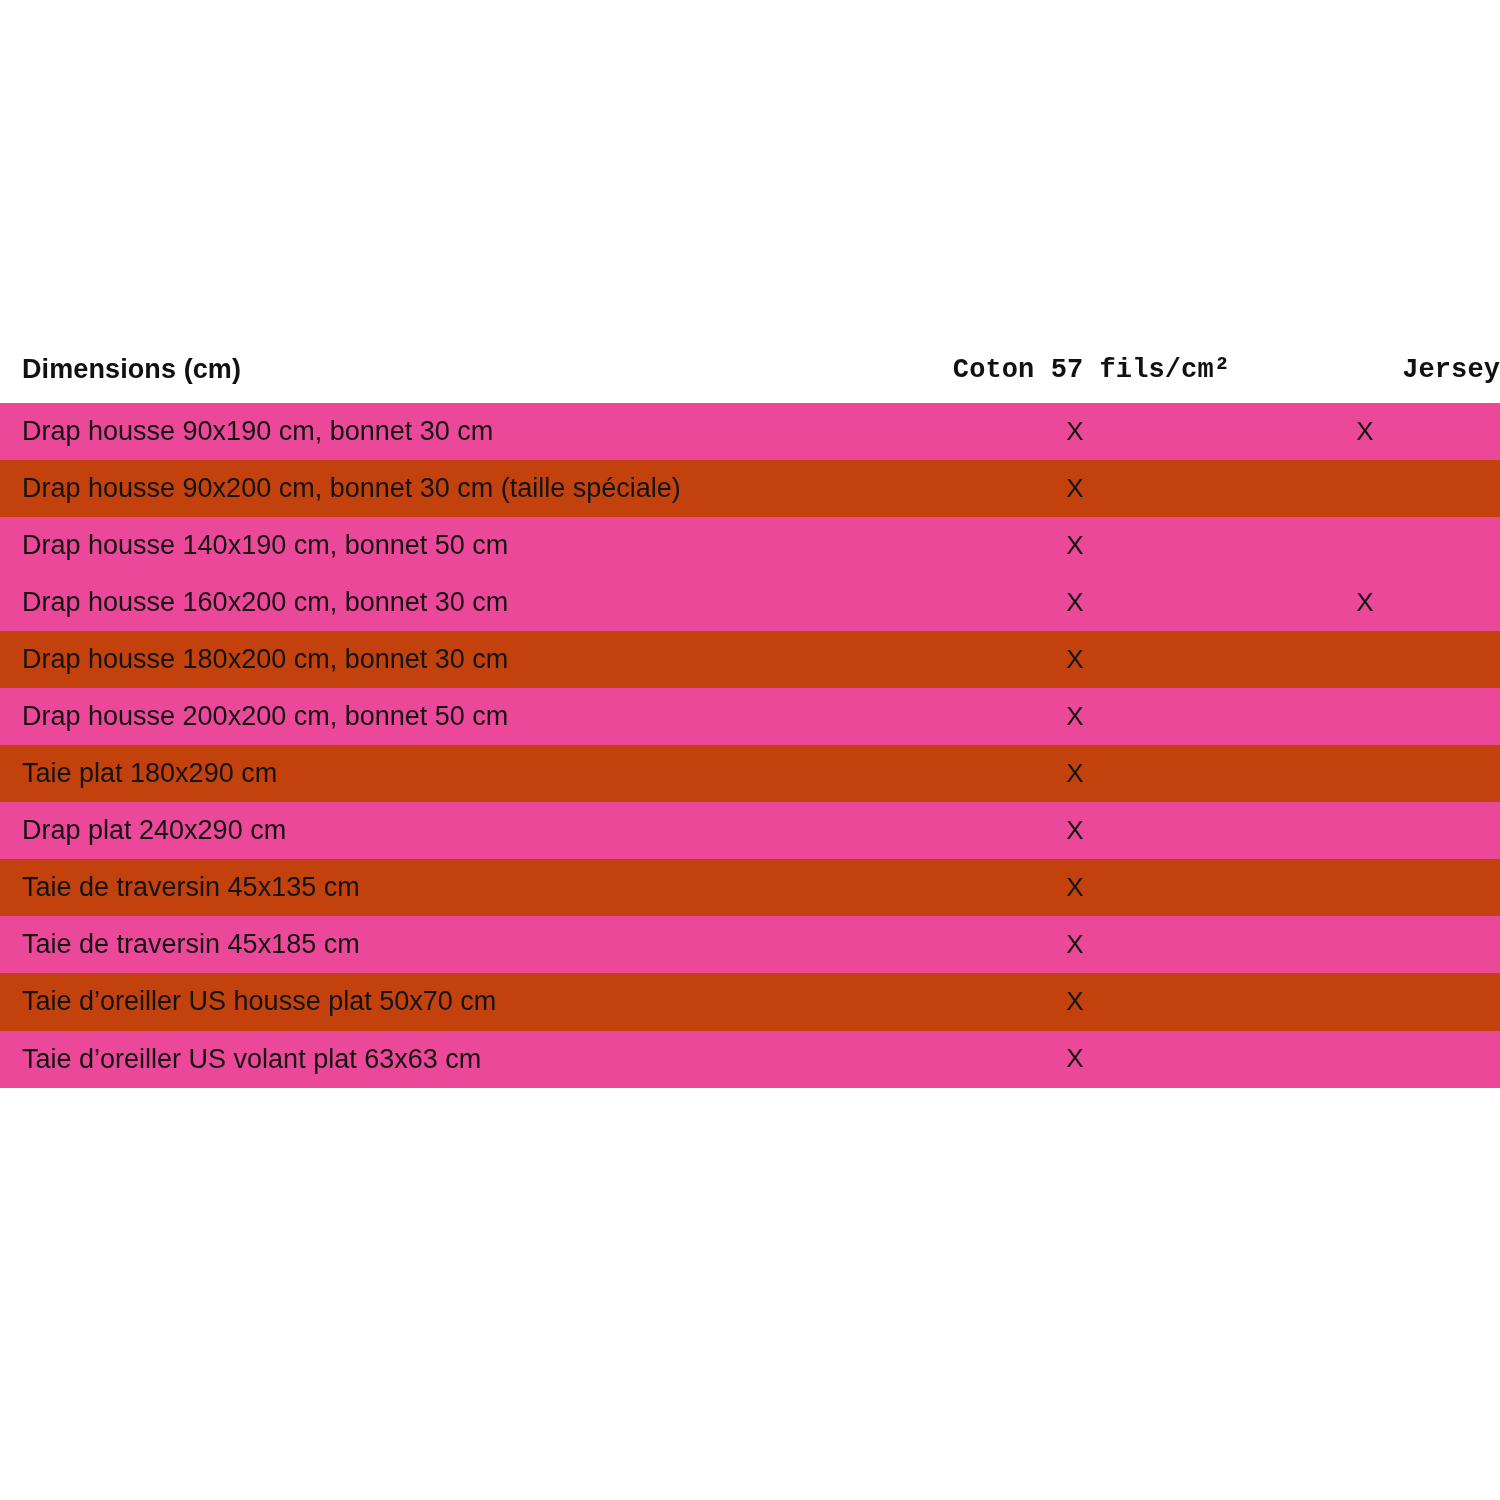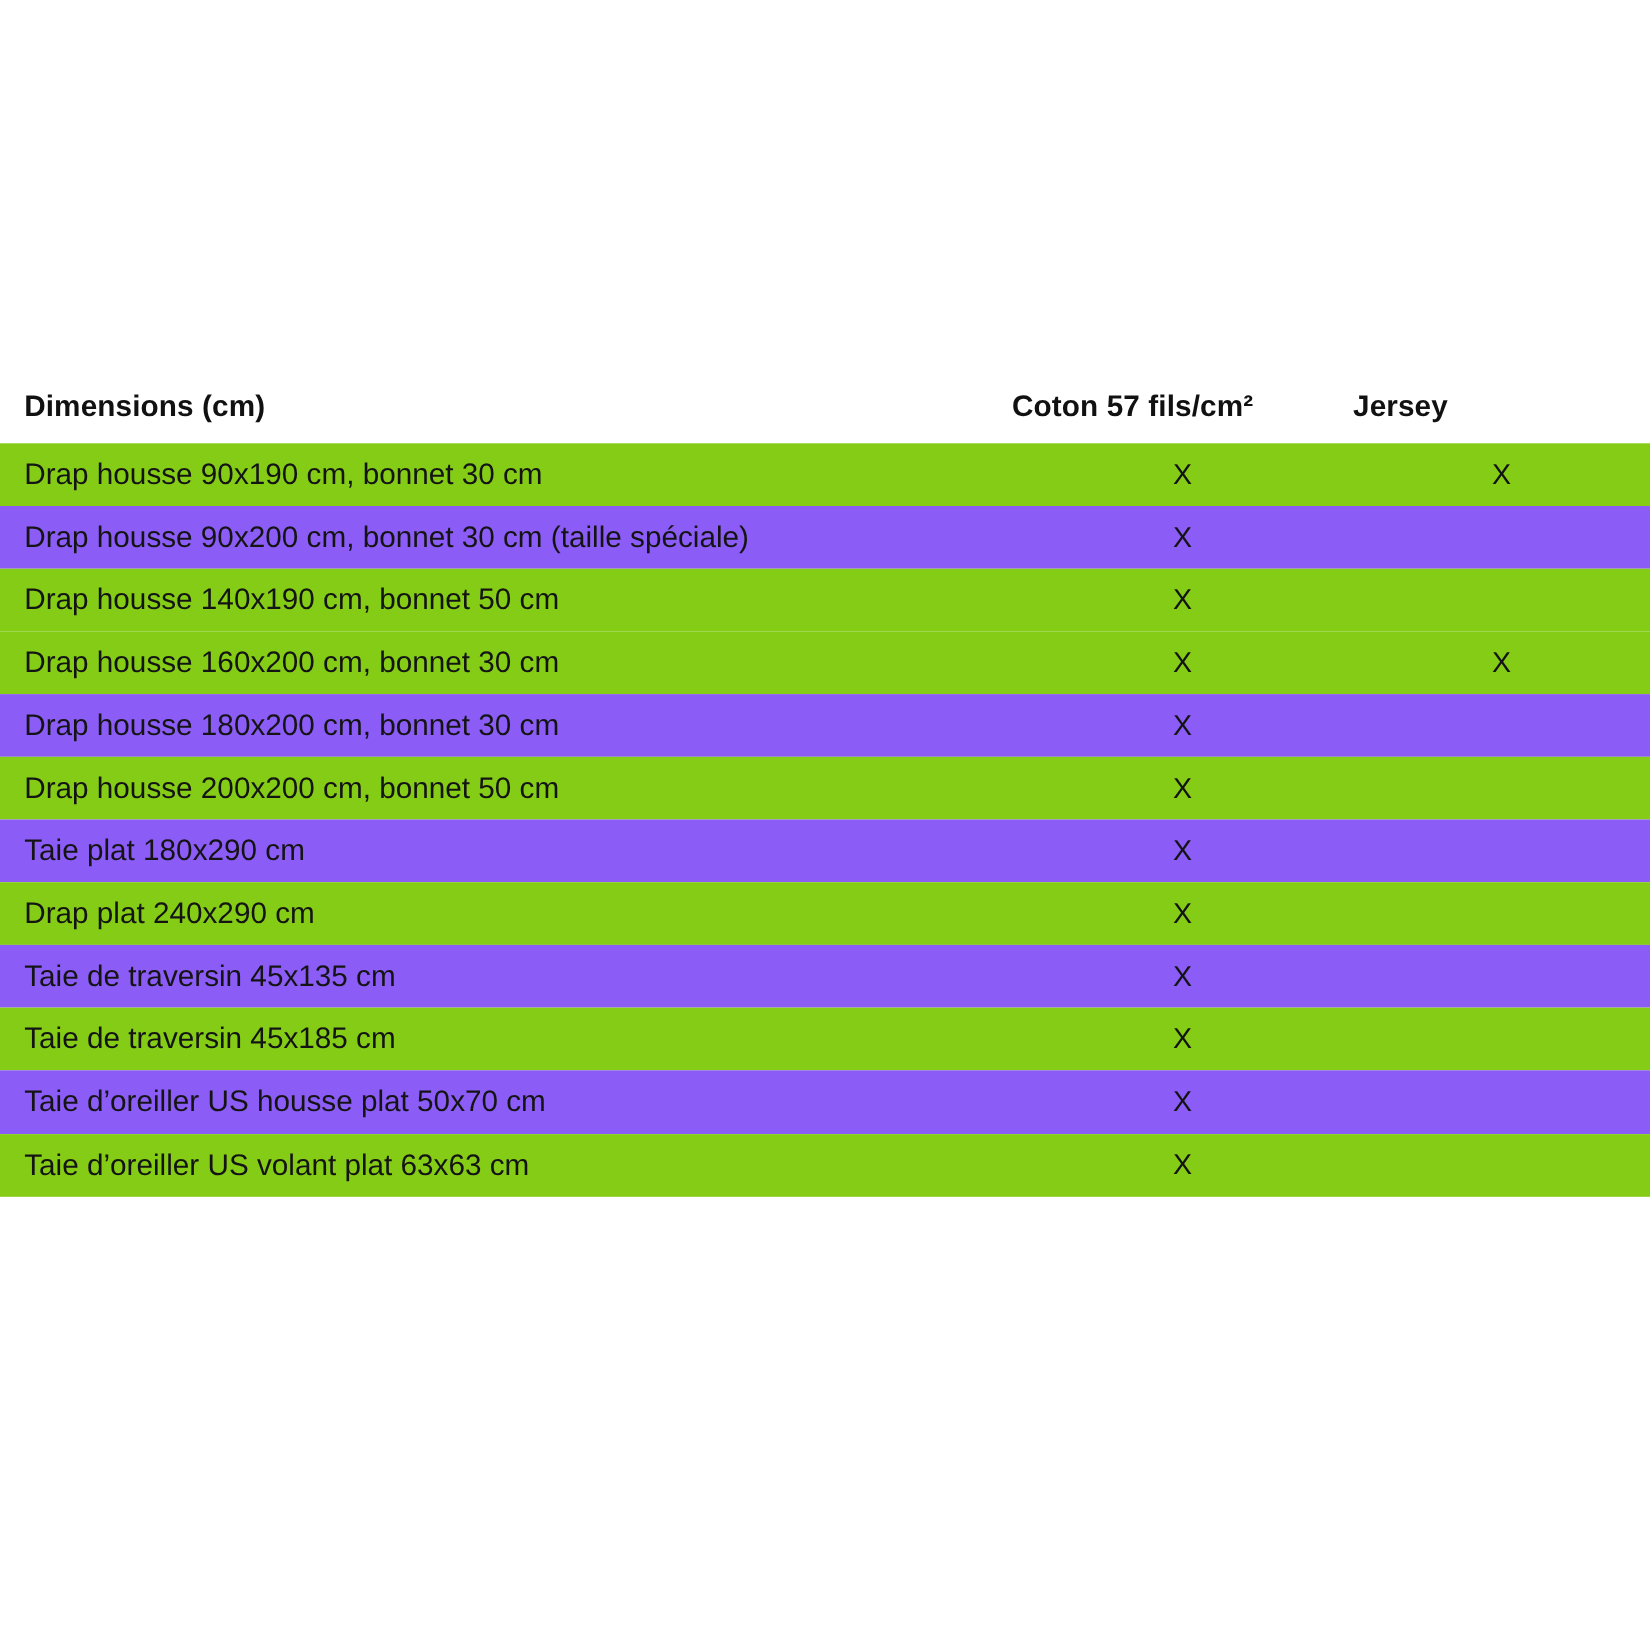--- a/index.html
+++ b/index.html
@@ -37,43 +37,44 @@
 
   thead th {
     font-size: 27px;
     font-weight: bold;
     text-align: left;
     padding: 6px 0 18px 22px;
     color: #111111;
     letter-spacing: 0.1px;
   }
   thead th.mark-head {
-    text-align: left;
+    text-align: right;
     padding-left: 0;
     padding-right: 0;
+    font-family: Liberation Mono, monospace;
   }
   tbody td {
     font-size: 27px;
     font-weight: normal;
     color: #141414;
     padding: 13px 0 13px 22px;
     line-height: 1.15;
     white-space: nowrap;
   }
   tbody td.mark {
     text-align: center;
     padding-left: 0;
     padding-right: 0;
     font-size: 26px;
   }
   tbody tr.odd {
-    background: #84cc16;
+    background: #ec4899;
   }
   tbody tr.even {
-    background: #8b5cf6;
+    background: #c2410c;
     margin-left: 14px;
   }
 </style>
 </head>
 <body>
 
 <div class="page">
   <div class="table-wrap">
     <table class="size-table">
       <colgroup>

